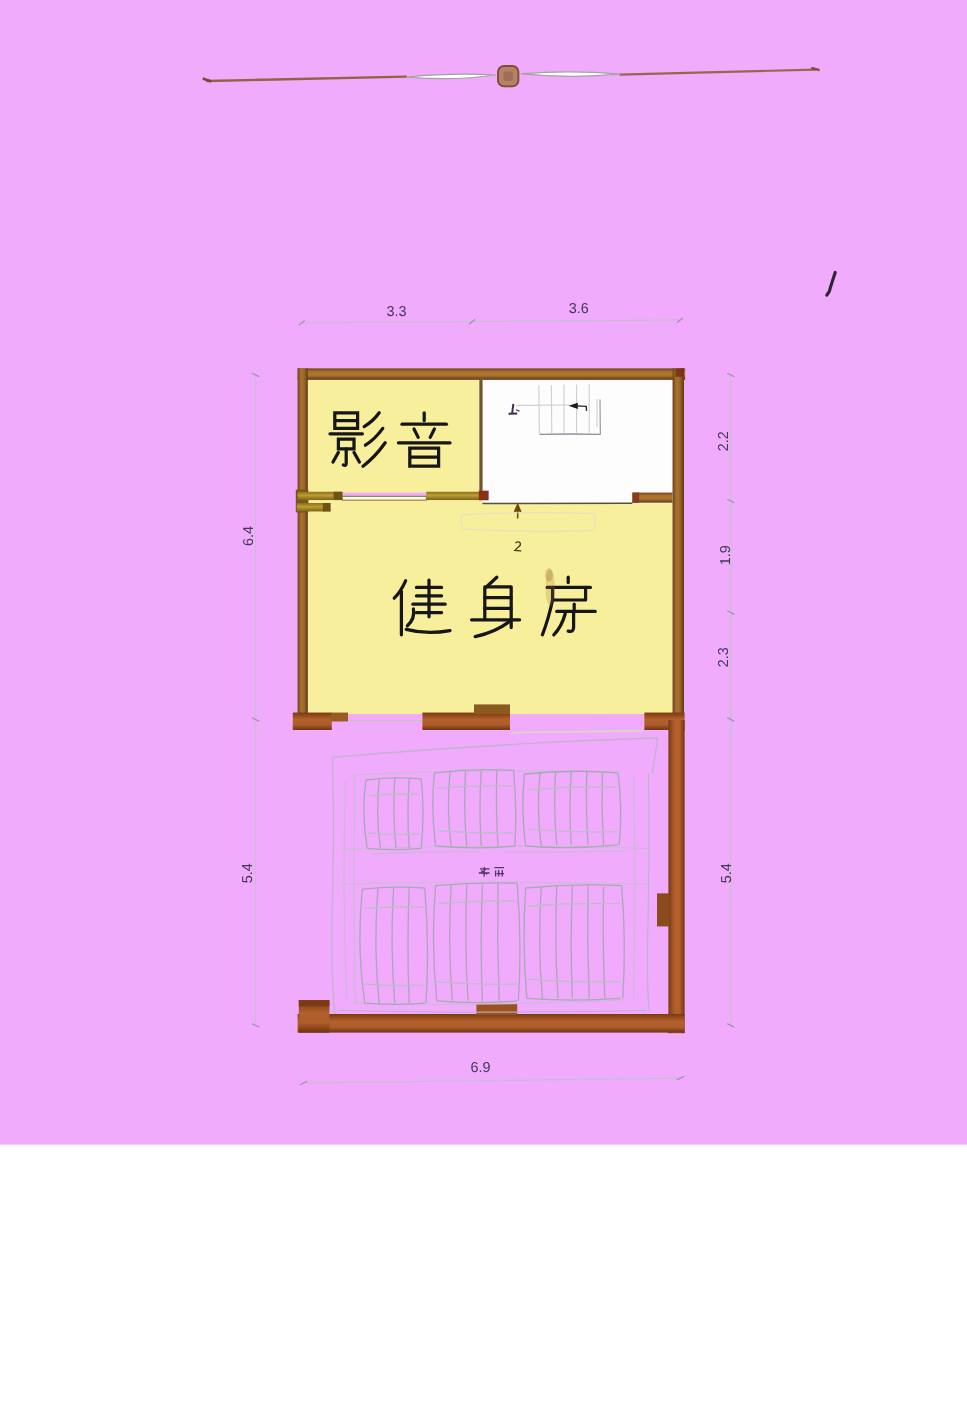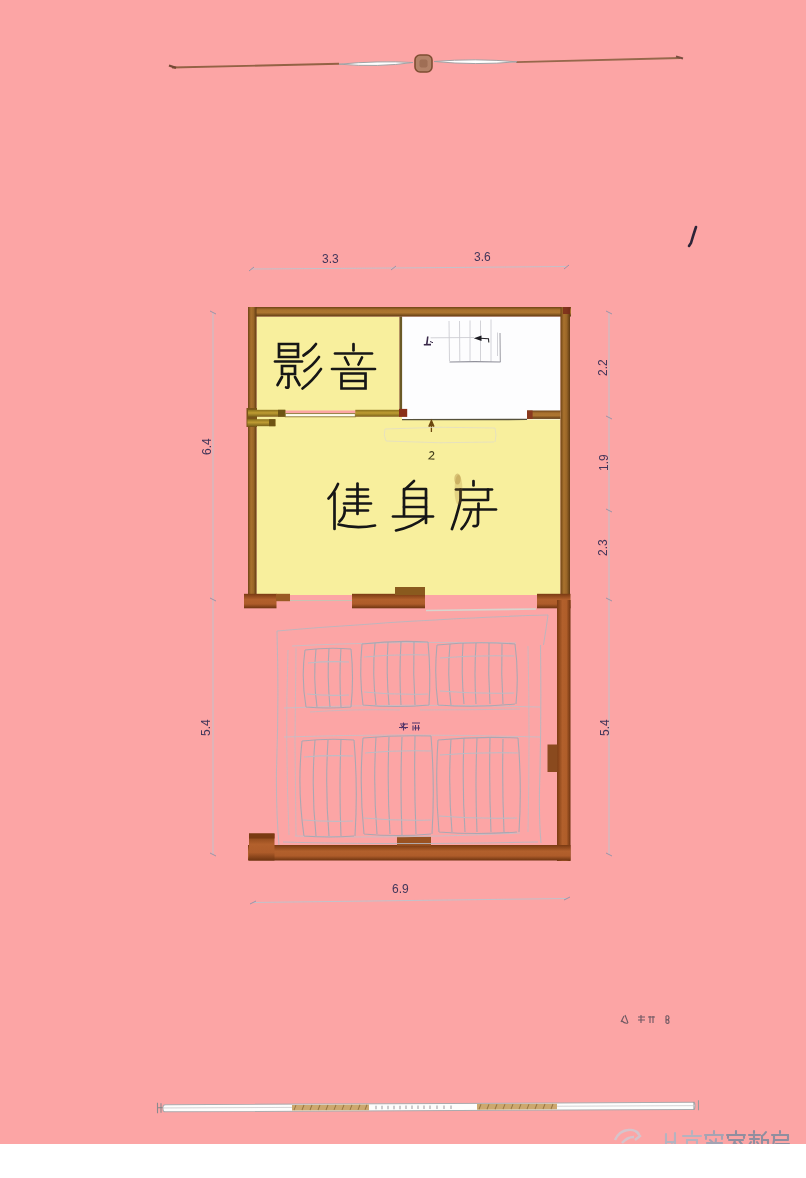--- a/index.html
+++ b/index.html
@@ -1,16 +1,16 @@
 <!DOCTYPE html>
 <html><head>
 <meta charset="utf-8">
 <style>
 html,body{margin:0;padding:0;background:#ffffff;}
-#page{position:relative;width:806px;height:1144px;background:#fca5a5;overflow:hidden;font-family:"Liberation Sans",sans-serif;}
+#page{position:relative;width:806px;height:954px;background:#f0abfc;overflow:hidden;font-family:"Liberation Sans",sans-serif;}
 svg{position:absolute;left:0;top:0;}
 .dim{font-family:"Liberation Sans",sans-serif;font-size:12px;fill:#41365a;}
 </style>
 </head>
 <body>
 <div id="page">
 <svg width="806" height="1178" viewBox="0 0 806 1178">
 <defs>
 <linearGradient id="wallH" x1="0" y1="0" x2="0" y2="1">
 <stop offset="0" stop-color="#6e4416"></stop>

